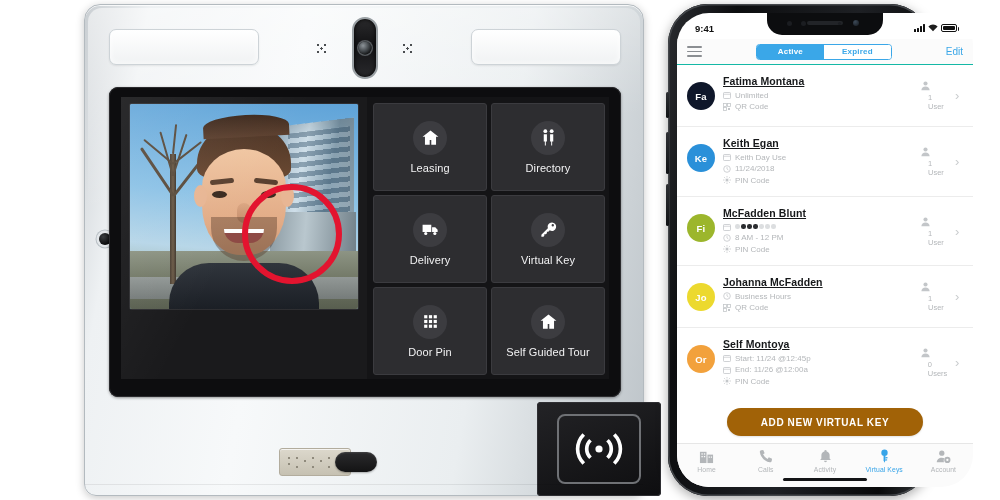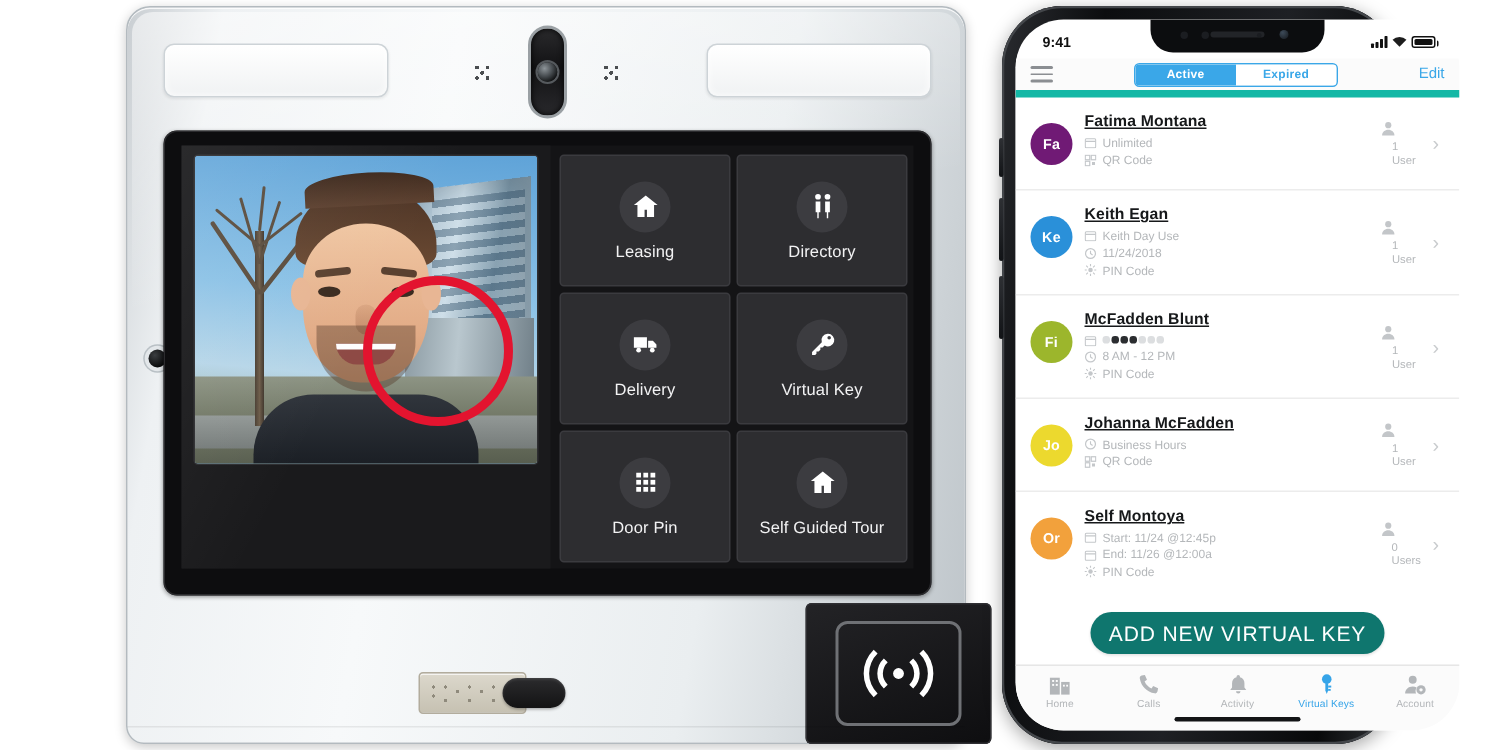--- a/index.html
+++ b/index.html
@@ -237,21 +237,21 @@
   #sig-bars i:nth-child(3){height:6px}#sig-bars i:nth-child(4){height:8px}
   #wifi-icon svg { width:10px; height:8px; fill:#111; display:block; }
   #battery { width:16px; height:8px; border:1px solid #111; border-radius:2px; position:relative; }
   #battery:after { content:''; position:absolute; right:-3px; top:2px; width:1.5px; height:4px;
     background:#111; border-radius:0 1px 1px 0; }
   #battery i { position:absolute; left:1px; top:1px; bottom:1px; right:1px; background:#111; border-radius:1px; display:block; }
 
   #nav-bar {
     position:absolute; left:0; top:26px; width:100%; height:26px;
     background:#fbfbfb; display:flex; align-items:center; justify-content:space-between;
-    padding:0 10px; z-index:14; border-bottom:5px solid #14b8a6;
+    padding:0 10px; z-index:14; border-bottom:1px solid #14b8a6;
   }
   #hamburger { width:15px; display:flex; flex-direction:column; gap:3px; cursor:pointer; }
   #hamburger b { display:block; height:1.7px; background:#8b8e92; border-radius:1px; }
   #segmented { display:flex; width:136px; height:16px; border-radius:3.5px; overflow:hidden;
     border:1px solid #3aa7e8; }
   .seg { flex:1; display:flex; align-items:center; justify-content:center;
     font-size:8px; font-weight:bold; letter-spacing:.2px; cursor:pointer; }
   .seg.on  { background:#3aa7e8; color:#fff; }
   .seg.off { background:#fff; color:#3aa7e8; }
   #edit-btn { font-size:10px; color:#3aa7e8; font-weight:500; cursor:pointer; }
@@ -276,22 +276,22 @@
   .dots i.on { background:#2b2d30; }
   .kr-right { flex:none; width:44px; display:flex; flex-direction:column; align-items:center;
     justify-content:center; align-self:center; gap:2px; }
   .kr-right .uic svg { width:11px; height:11px; fill:#c3c6c9; display:block; }
   .kr-users { font-size:7.5px; color:#b4b7ba;margin-left:25px; }
   .chev { flex:none; align-self:center; width:10px; color:#c9ccce; font-size:13px; line-height:1; }
 
   #add-key-wrap { position:absolute; left:0; bottom:44px; width:100%; height:42px;
     background:#fff; display:flex; align-items:center; justify-content:center; }
   #add-key-btn {
-    width:196px; height:28px; border-radius:14px; background:#0f766e; border:none;
-    color:#fff; font-size:14px; font-weight:normal; letter-spacing:.6px; cursor:pointer;
+    width:196px; height:28px; border-radius:14px; background:#a16207; border:none;
+    color:#fff; font-size:10px; font-weight:bold; letter-spacing:.6px; cursor:pointer;
     box-shadow:0 1px 2px rgba(0,0,0,.12);
   }
   #tab-bar {
     position:absolute; left:0; bottom:0; width:100%; height:44px;
     background:#fbfbfb; border-top:1px solid #e6e6e6;
     display:flex; align-items:flex-start; padding-top:5px;
   }
   .tab { flex:1; display:flex; flex-direction:column; align-items:center; gap:2px; cursor:pointer; }
   .tab .ti svg { width:15px; height:15px; fill:#b3b6b9; display:block; }
   .tab .tlab { font-size:6.8px; color:#b3b6b9; letter-spacing:.1px; }
@@ -494,21 +494,21 @@
         <span id="segmented">
           <span class="seg on">Active</span>
           <span class="seg off">Expired</span>
         </span>
         <span id="edit-btn">Edit</span>
       </div>
 
       <div id="key-list">
 
         <div class="key-row">
-          <span class="avatar" style="background:#701a75">Fa</span>
+          <span class="avatar" style="background:#0f172a">Fa</span>
           <span class="kr-main">
             <span class="kr-name" style="display:block">Fatima Montana</span>
             <span class="kr-line">
               <span class="mi">
                   <svg viewBox="0 0 16 16">
                     <rect x="1" y="3" width="14" height="12" rx="1.5" fill="none" stroke="#c4c7ca" stroke-width="1.6"></rect>
                     <path d="M1 6.5h14" stroke="#c4c7ca" stroke-width="1.4"></path>
                   </svg>
                 </span>
               <span>Unlimited</span>

